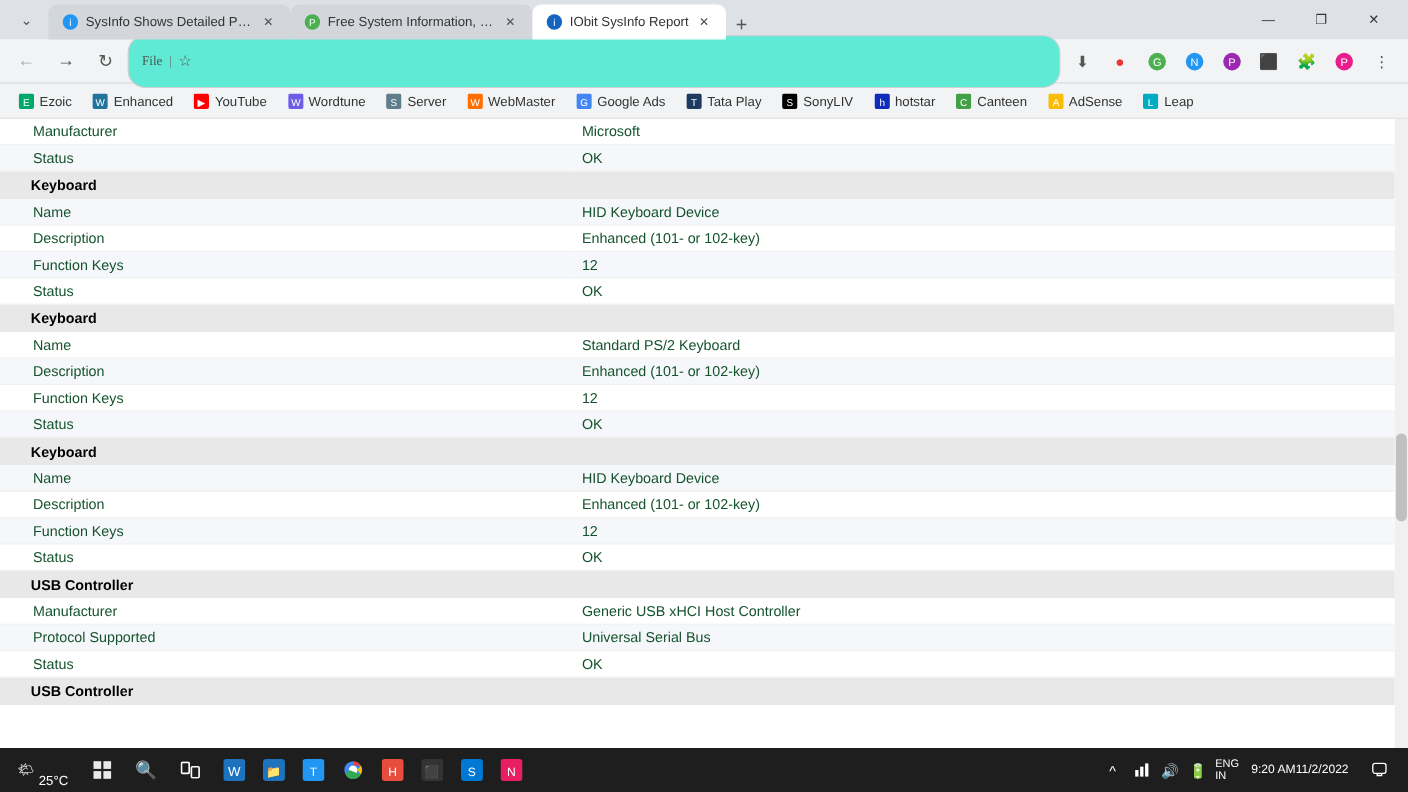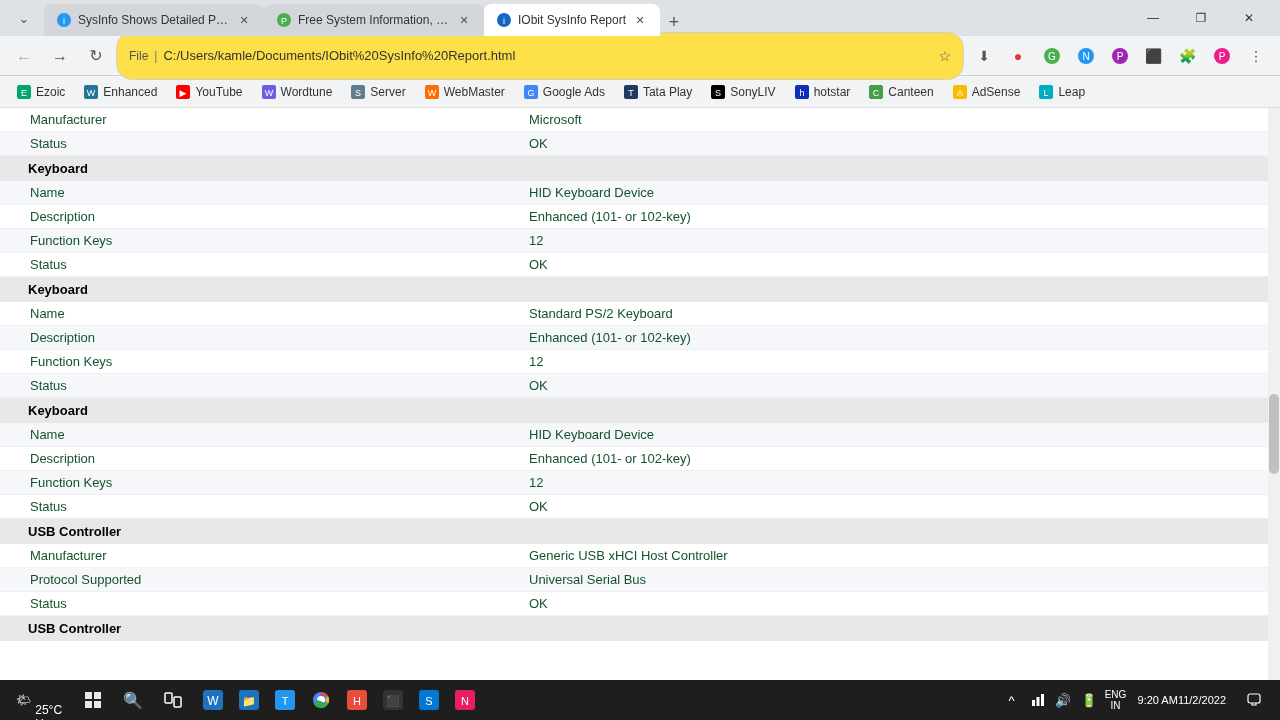--- a/index.html
+++ b/index.html
@@ -111,29 +111,30 @@
       align-items: center;
       justify-content: center;
       cursor: pointer;
       color: #555;
       font-size: 16px;
     }
     .nav-btn.disabled { color: #aaa; cursor: default; }
     .address-bar {
       flex: 1;
       height: 48px;
-      background: #fde047;
+      background: #5eead4;
       border: 1px solid #d0d0d0;
       border-radius: 16px;
       display: flex;
       align-items: center;
       padding: 0 12px;
       gap: 6px;
       font-size: 13px;
       color: #333;
+      font-family: Liberation Serif, serif;
     }
     .address-text { flex: 1; font-size: 13px; color: #333; }
     .toolbar-icons {
       display: flex;
       gap: 2px;
     }
     .toolbar-icon-btn {
       width: 32px;
       height: 32px;
       border-radius: 50%;
@@ -357,21 +358,20 @@
   </div>
 </div>
 
 <div class="toolbar">
   <div class="nav-btn disabled">←</div>
   <div class="nav-btn">→</div>
   <div class="nav-btn">↻</div>
   <div class="address-bar">
     <span style="color:#555;font-size:12px;">File</span>
     <span style="color:#777;font-size:12px;"> | </span>
-    <span class="address-text">C:/Users/kamle/Documents/IObit%20SysInfo%20Report.html</span>
     <span style="font-size:14px;color:#555;">☆</span>
   </div>
   <div class="toolbar-icons">
     <div class="toolbar-icon-btn">⬇</div>
 
     <div class="toolbar-icon-btn" style="color:#e53935;">●</div>
     <div class="toolbar-icon-btn">
       <svg width="18" height="18" viewBox="0 0 18 18">
           <circle cx="9" cy="9" r="8" fill="#4CAF50"></circle>
           <text x="9" y="13" text-anchor="middle" font-size="10" fill="white">G</text>
@@ -708,21 +708,21 @@
     <div class="sys-icon">
       <svg width="14" height="14" viewBox="0 0 14 14">
           <rect x="1" y="7" width="3" height="6" fill="white"></rect>
           <rect x="5.5" y="4" width="3" height="9" fill="white"></rect>
           <rect x="10" y="1" width="3" height="12" fill="white"></rect>
         </svg>
     </div>
     <div class="sys-icon">🔊</div>
     <div class="sys-icon">🔋</div>
     <div class="sys-icon">
-      <div style="display:flex;flex-direction:column;align-items:center;font-size:10px;line-height:1.1;">
+      <div style="display:flex;flex-direction:column;font-size:10px;line-height:1.1;">
         <span>ENG</span>
         <span>IN</span>
       </div>
     </div>
     <div class="taskbar-clock">
       <span>9:20 AM</span>
       <span>11/2/2022</span>
     </div>
     <div class="taskbar-notification">
       <svg width="14" height="14" viewBox="0 0 14 14">

